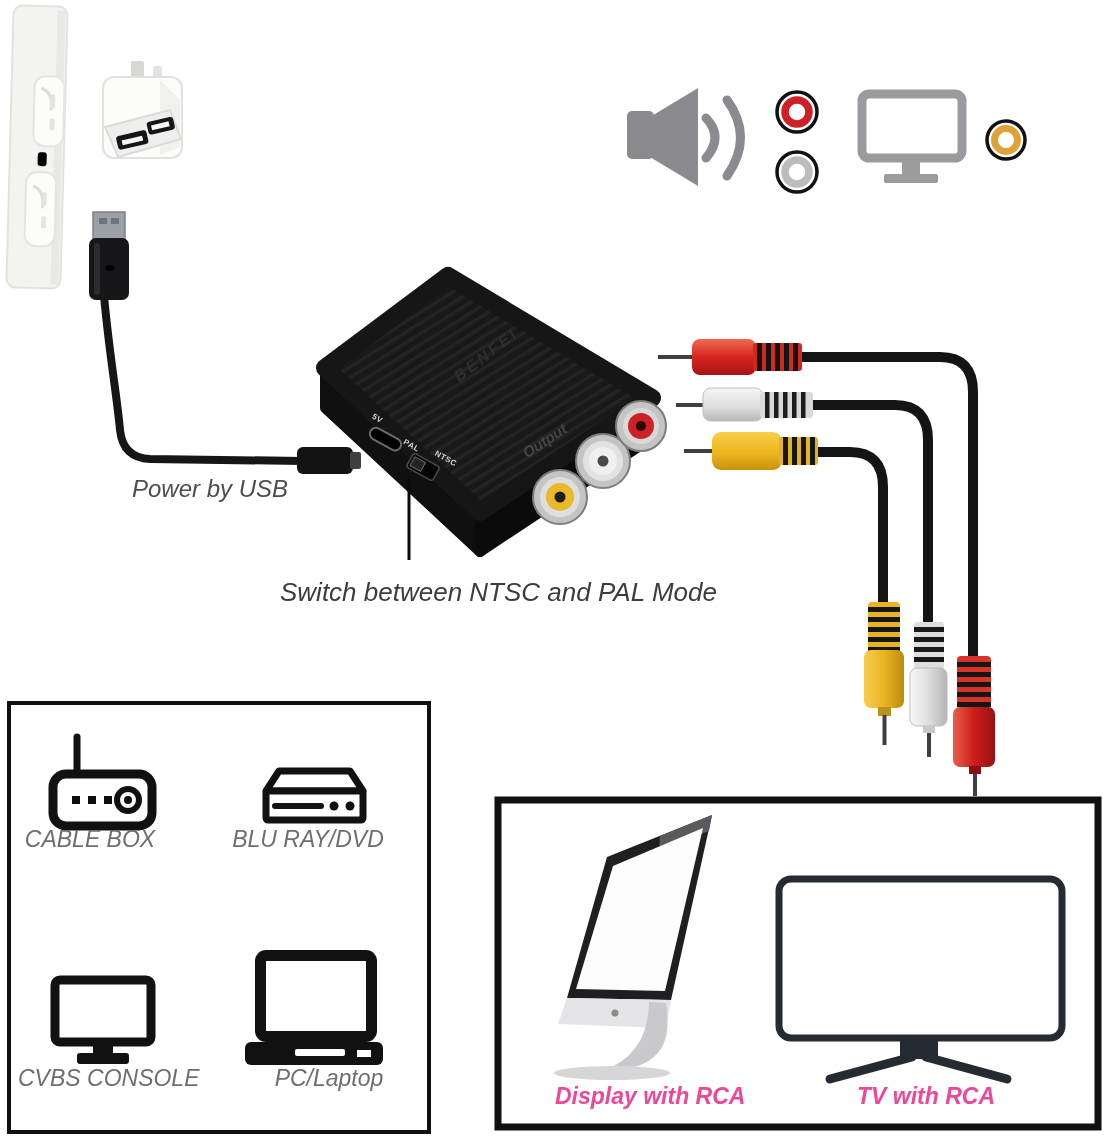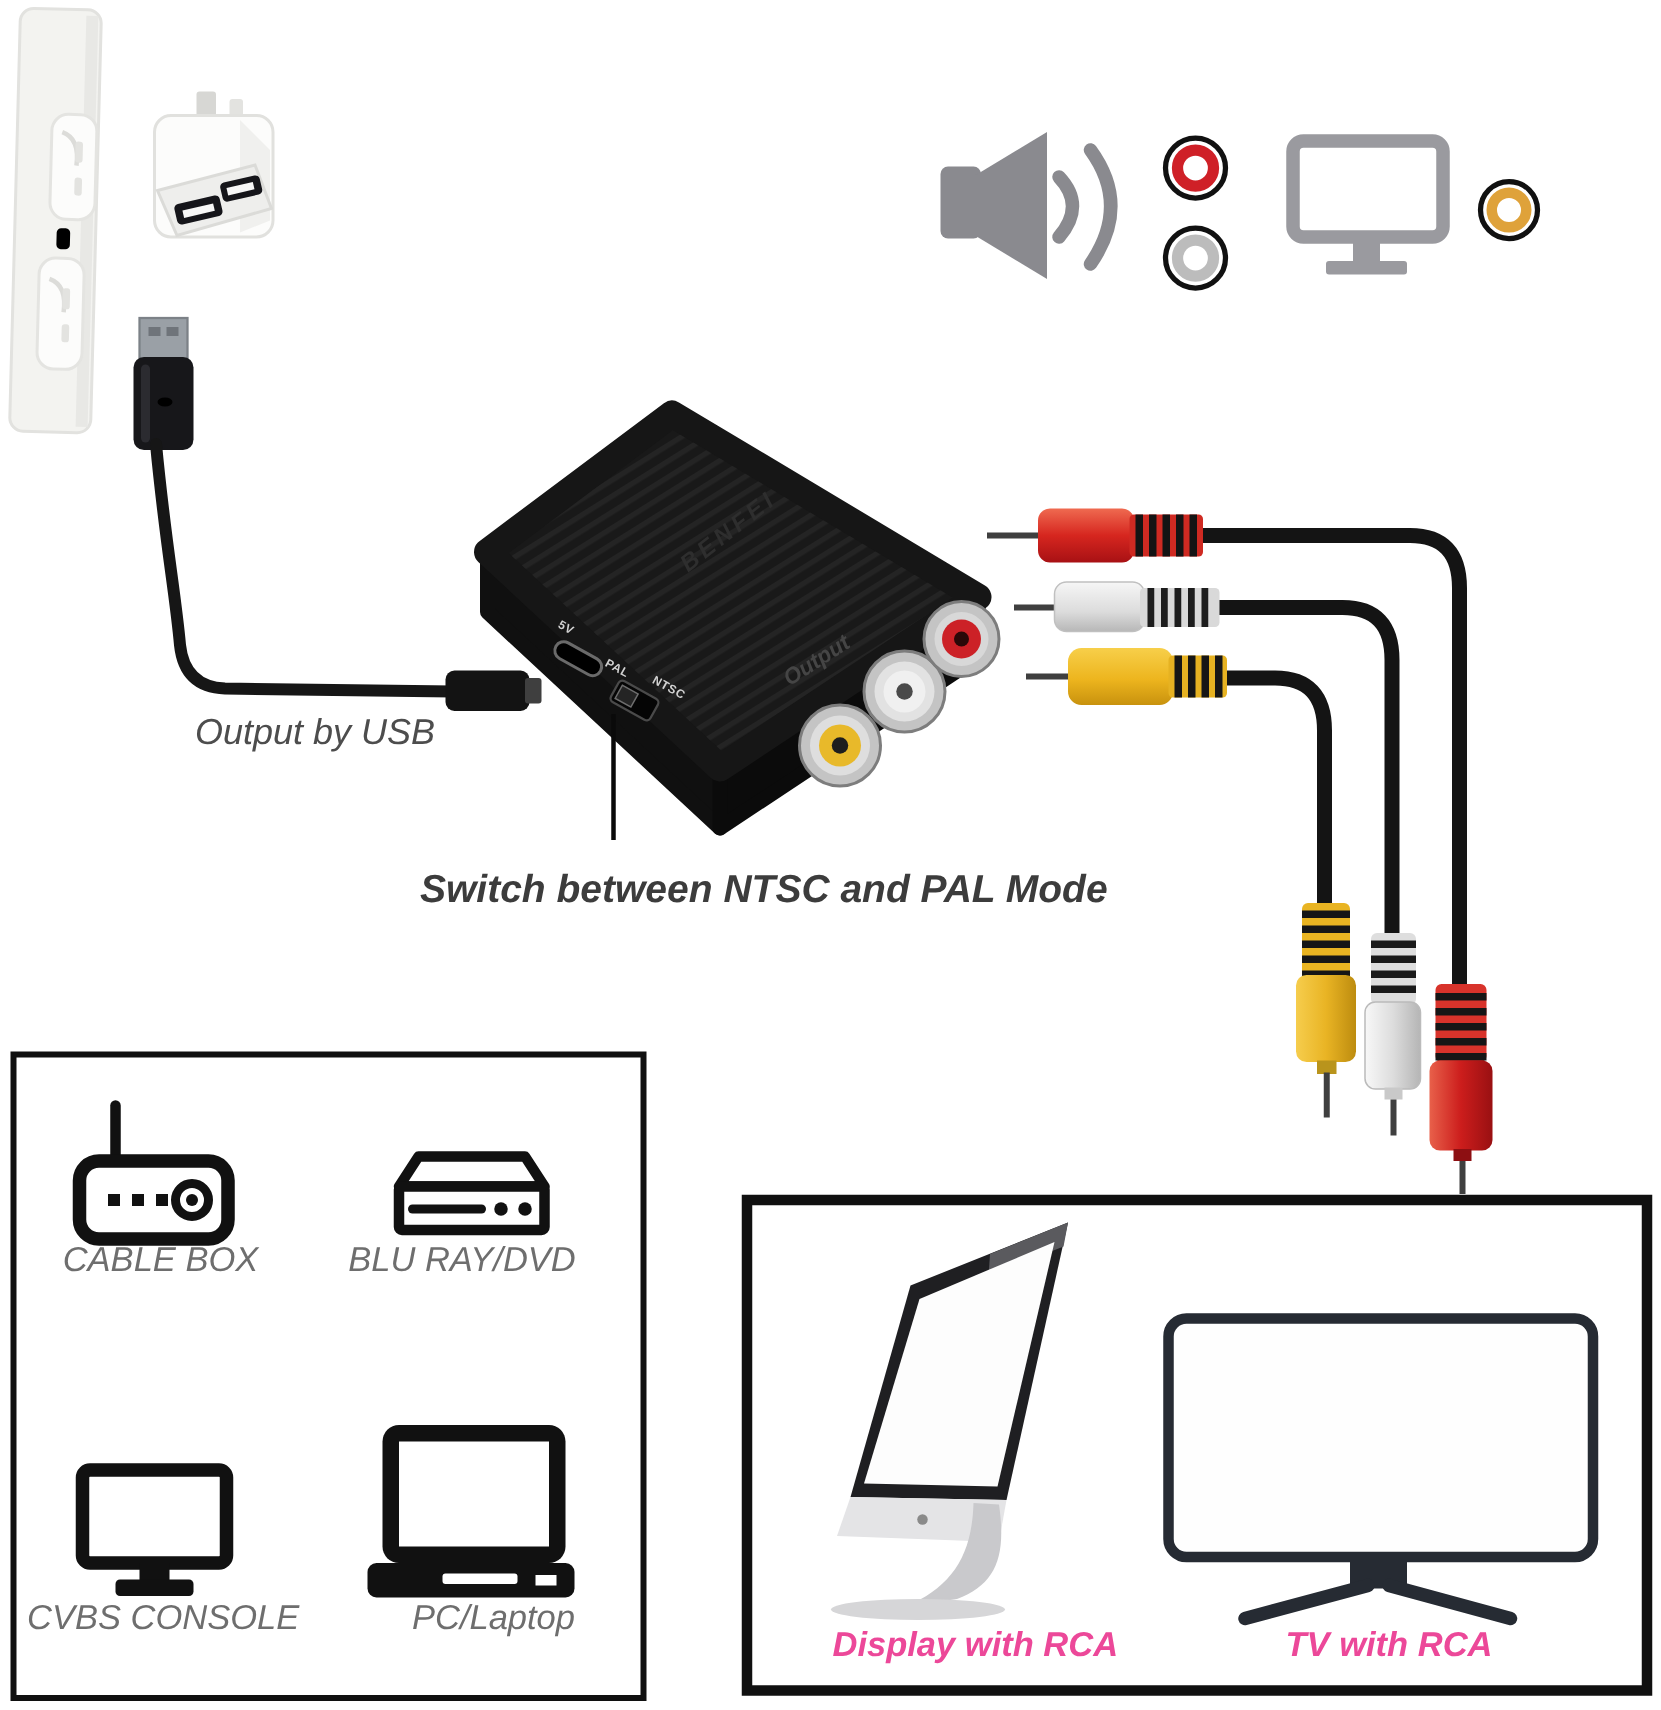--- a/index.html
+++ b/index.html
@@ -289,27 +289,27 @@
     <ellipse cx="612" cy="1073" rx="58" ry="7" fill="#d6d6d8"></ellipse>
   </g>
   <g>
     <rect x="779" y="879" width="283" height="159" rx="12" fill="#fefefe" stroke="#262b33" stroke-width="7"></rect>
     <rect x="900" y="1038" width="38" height="21" fill="#262b33"></rect>
     <line x1="912" y1="1057" x2="830" y2="1079" stroke="#262b33" stroke-width="9" stroke-linecap="round"></line>
     <line x1="926" y1="1057" x2="1007" y2="1079" stroke="#262b33" stroke-width="9" stroke-linecap="round"></line>
   </g>
 </svg>
 
-<div class="lbl big" style="left:120px;top:476px;width:180px;font-size:24px;">Output by USB</div>
-
-<div class="lbl big" style="left:280px;top:578px;width:420px;font-weight:700;color:#3c3c3c;">Switch between NTSC and PAL Mode</div>
-
-
-
-<div class="lbl boxlbl" style="left:37px;top:827px;width:140px;">CABLE BOX</div>
+<div class="lbl big" style="left:120px;top:476px;width:180px;font-size:24px;">Power by USB</div>
+
+<div class="lbl big" style="left:280px;top:578px;width:420px;font-weight:400;color:#3c3c3c;">Switch between NTSC and PAL Mode</div>
+
+
+
+<div class="lbl boxlbl" style="left:20px;top:827px;width:140px;">CABLE BOX</div>
 
 <div class="lbl boxlbl" style="left:228px;top:827px;width:160px;text-align:center;">BLU RAY/DVD</div>
 
 <div class="lbl boxlbl" style="left:18px;top:1066px;width:180px;">CVBS CONSOLE</div>
 
 <div class="lbl boxlbl" style="left:249px;top:1066px;width:160px;">PC/Laptop</div>
 
 <div class="lbl outlbl" style="left:555px;top:1084px;width:180px;">Display with RCA</div>
 
 <div class="lbl outlbl" style="left:836px;top:1084px;width:180px;">TV with RCA</div>

